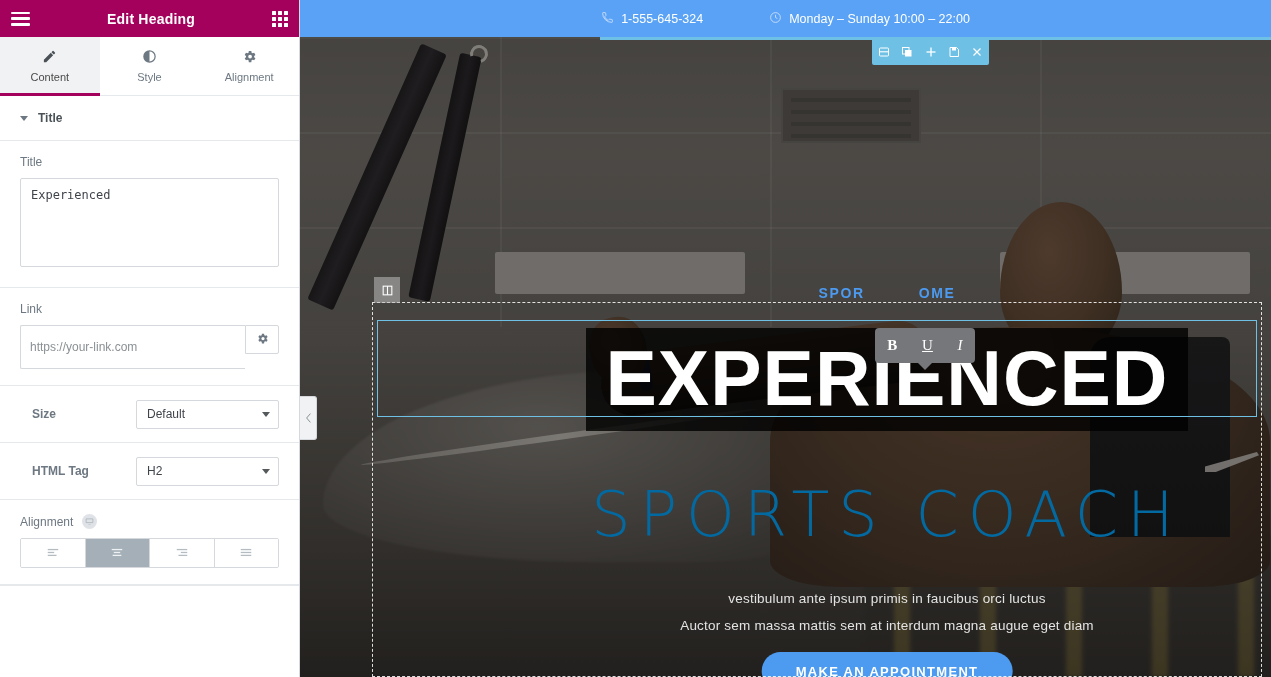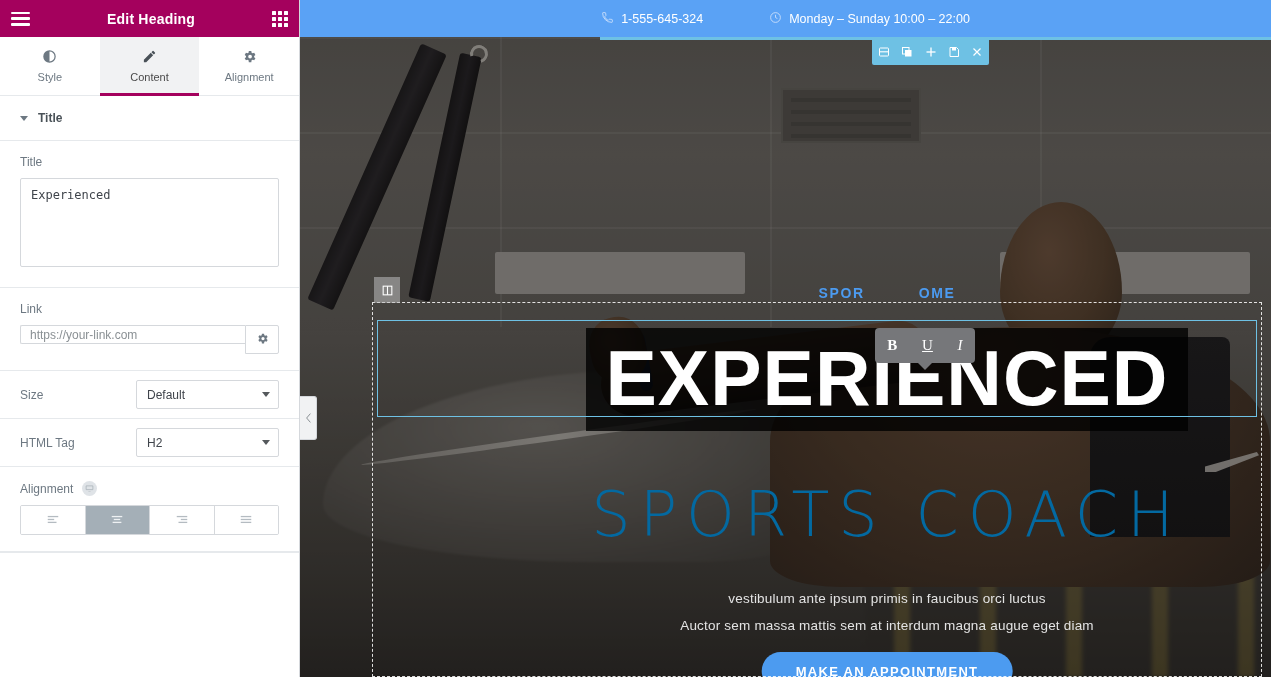--- a/index.html
+++ b/index.html
@@ -56,32 +56,32 @@
     padding: 0 20px; border-bottom: 1px solid #e6e9ec;
     color: #495157; font-size: 12px; font-weight: bold;
     cursor: pointer;
   }
   .caret-down { width: 0; height: 0; border-left: 4px solid transparent; border-right: 4px solid transparent; border-top: 5px solid #6d7882; }
 
   .panel-body { flex: 1; overflow: hidden; background: #fff; }
   .ctl-group { padding: 14px 20px 16px; border-bottom: 1px solid #e6e9ec; }
   .ctl-label { font-size: 12px; color: #6d7882; margin-bottom: 9px; }
   .ctl-row { display: flex; align-items: center; justify-content: space-between; padding: 9px 20px; border-bottom: 1px solid #e6e9ec; }
-  .ctl-row .ctl-label { margin: 0; }
+  .ctl-row .ctl-label { margin: 12px; font-weight: bold; }
 
   textarea.ta {
     width: 100%; height: 89px; resize: none;
     border: 1px solid #d5d8dc; border-radius: 2px;
     padding: 8px 10px; font-family: "DejaVu Sans Mono", monospace;
     font-size: 12px; color: #3f444b; outline: none; background: #fff;
     line-height: 1.4;
   }
   .link-wrap { display: flex; width: 100%; }
   .link-wrap input {
-    flex: 1; height: 19px; border: 1px solid #d5d8dc; border-right: none;
+    flex: 1; height: 44px; border: 1px solid #d5d8dc; border-right: none;
     border-radius: 2px 0 0 2px; padding: 0 9px;
     font-size: 12px; color: #3f444b; outline: none; background: #fff;
     font-family: "Liberation Sans", sans-serif;
   }
   .link-wrap input::placeholder { color: #8a9094; }
   .link-gear {
     width: 34px; height: 29px; border: 1px solid #d5d8dc; border-radius: 0 2px 2px 0;
     background: #fff; display: flex; align-items: center; justify-content: center; cursor: pointer;
   }
   .link-gear svg { width: 13px; height: 13px; fill: #6d7882; }
@@ -277,35 +277,35 @@
           <i></i>
           <i></i>
           <i></i>
           <i></i>
           <i></i>
           <i></i>
       </div>
     </div>
 
     <div class="panel-tabs">
+      <div class="ptab active">
+        <span>
+          <svg viewBox="0 0 24 24">
+              <path d="M3 17.25V21h3.75L17.81 9.94l-3.75-3.75L3 17.25zM20.71 7.04a1 1 0 0 0 0-1.41l-2.34-2.34a1 1 0 0 0-1.41 0l-1.83 1.83 3.75 3.75 1.83-1.83z"></path>
+            </svg>
+        </span>
+        <span>Content</span>
+      </div>
       <div class="ptab">
         <span>
           <svg viewBox="0 0 24 24">
               <path d="M12 2a10 10 0 1 0 0 20 10 10 0 0 0 0-20zm0 18V4a8 8 0 0 1 0 16z"></path>
             </svg>
         </span>
         <span>Style</span>
-      </div>
-      <div class="ptab active">
-        <span>
-          <svg viewBox="0 0 24 24">
-              <path d="M3 17.25V21h3.75L17.81 9.94l-3.75-3.75L3 17.25zM20.71 7.04a1 1 0 0 0 0-1.41l-2.34-2.34a1 1 0 0 0-1.41 0l-1.83 1.83 3.75 3.75 1.83-1.83z"></path>
-            </svg>
-        </span>
-        <span>Content</span>
       </div>
       <div class="ptab">
         <span>
           <svg viewBox="0 0 24 24">
               <path d="M19.4 13a7.8 7.8 0 0 0 0-2l2.1-1.6-2-3.5-2.5 1a7.7 7.7 0 0 0-1.7-1L14.9 3h-4l-.4 2.9c-.6.2-1.2.6-1.7 1l-2.5-1-2 3.5L6.4 11a7.8 7.8 0 0 0 0 2l-2.1 1.6 2 3.5 2.5-1c.5.4 1.1.8 1.7 1l.4 2.9h4l.4-2.9c.6-.2 1.2-.6 1.7-1l2.5 1 2-3.5-2.1-1.6zM12.9 15a3 3 0 1 1 0-6 3 3 0 0 1 0 6z"></path>
             </svg>
         </span>
         <span>Alignment</span>
       </div>
     </div>

